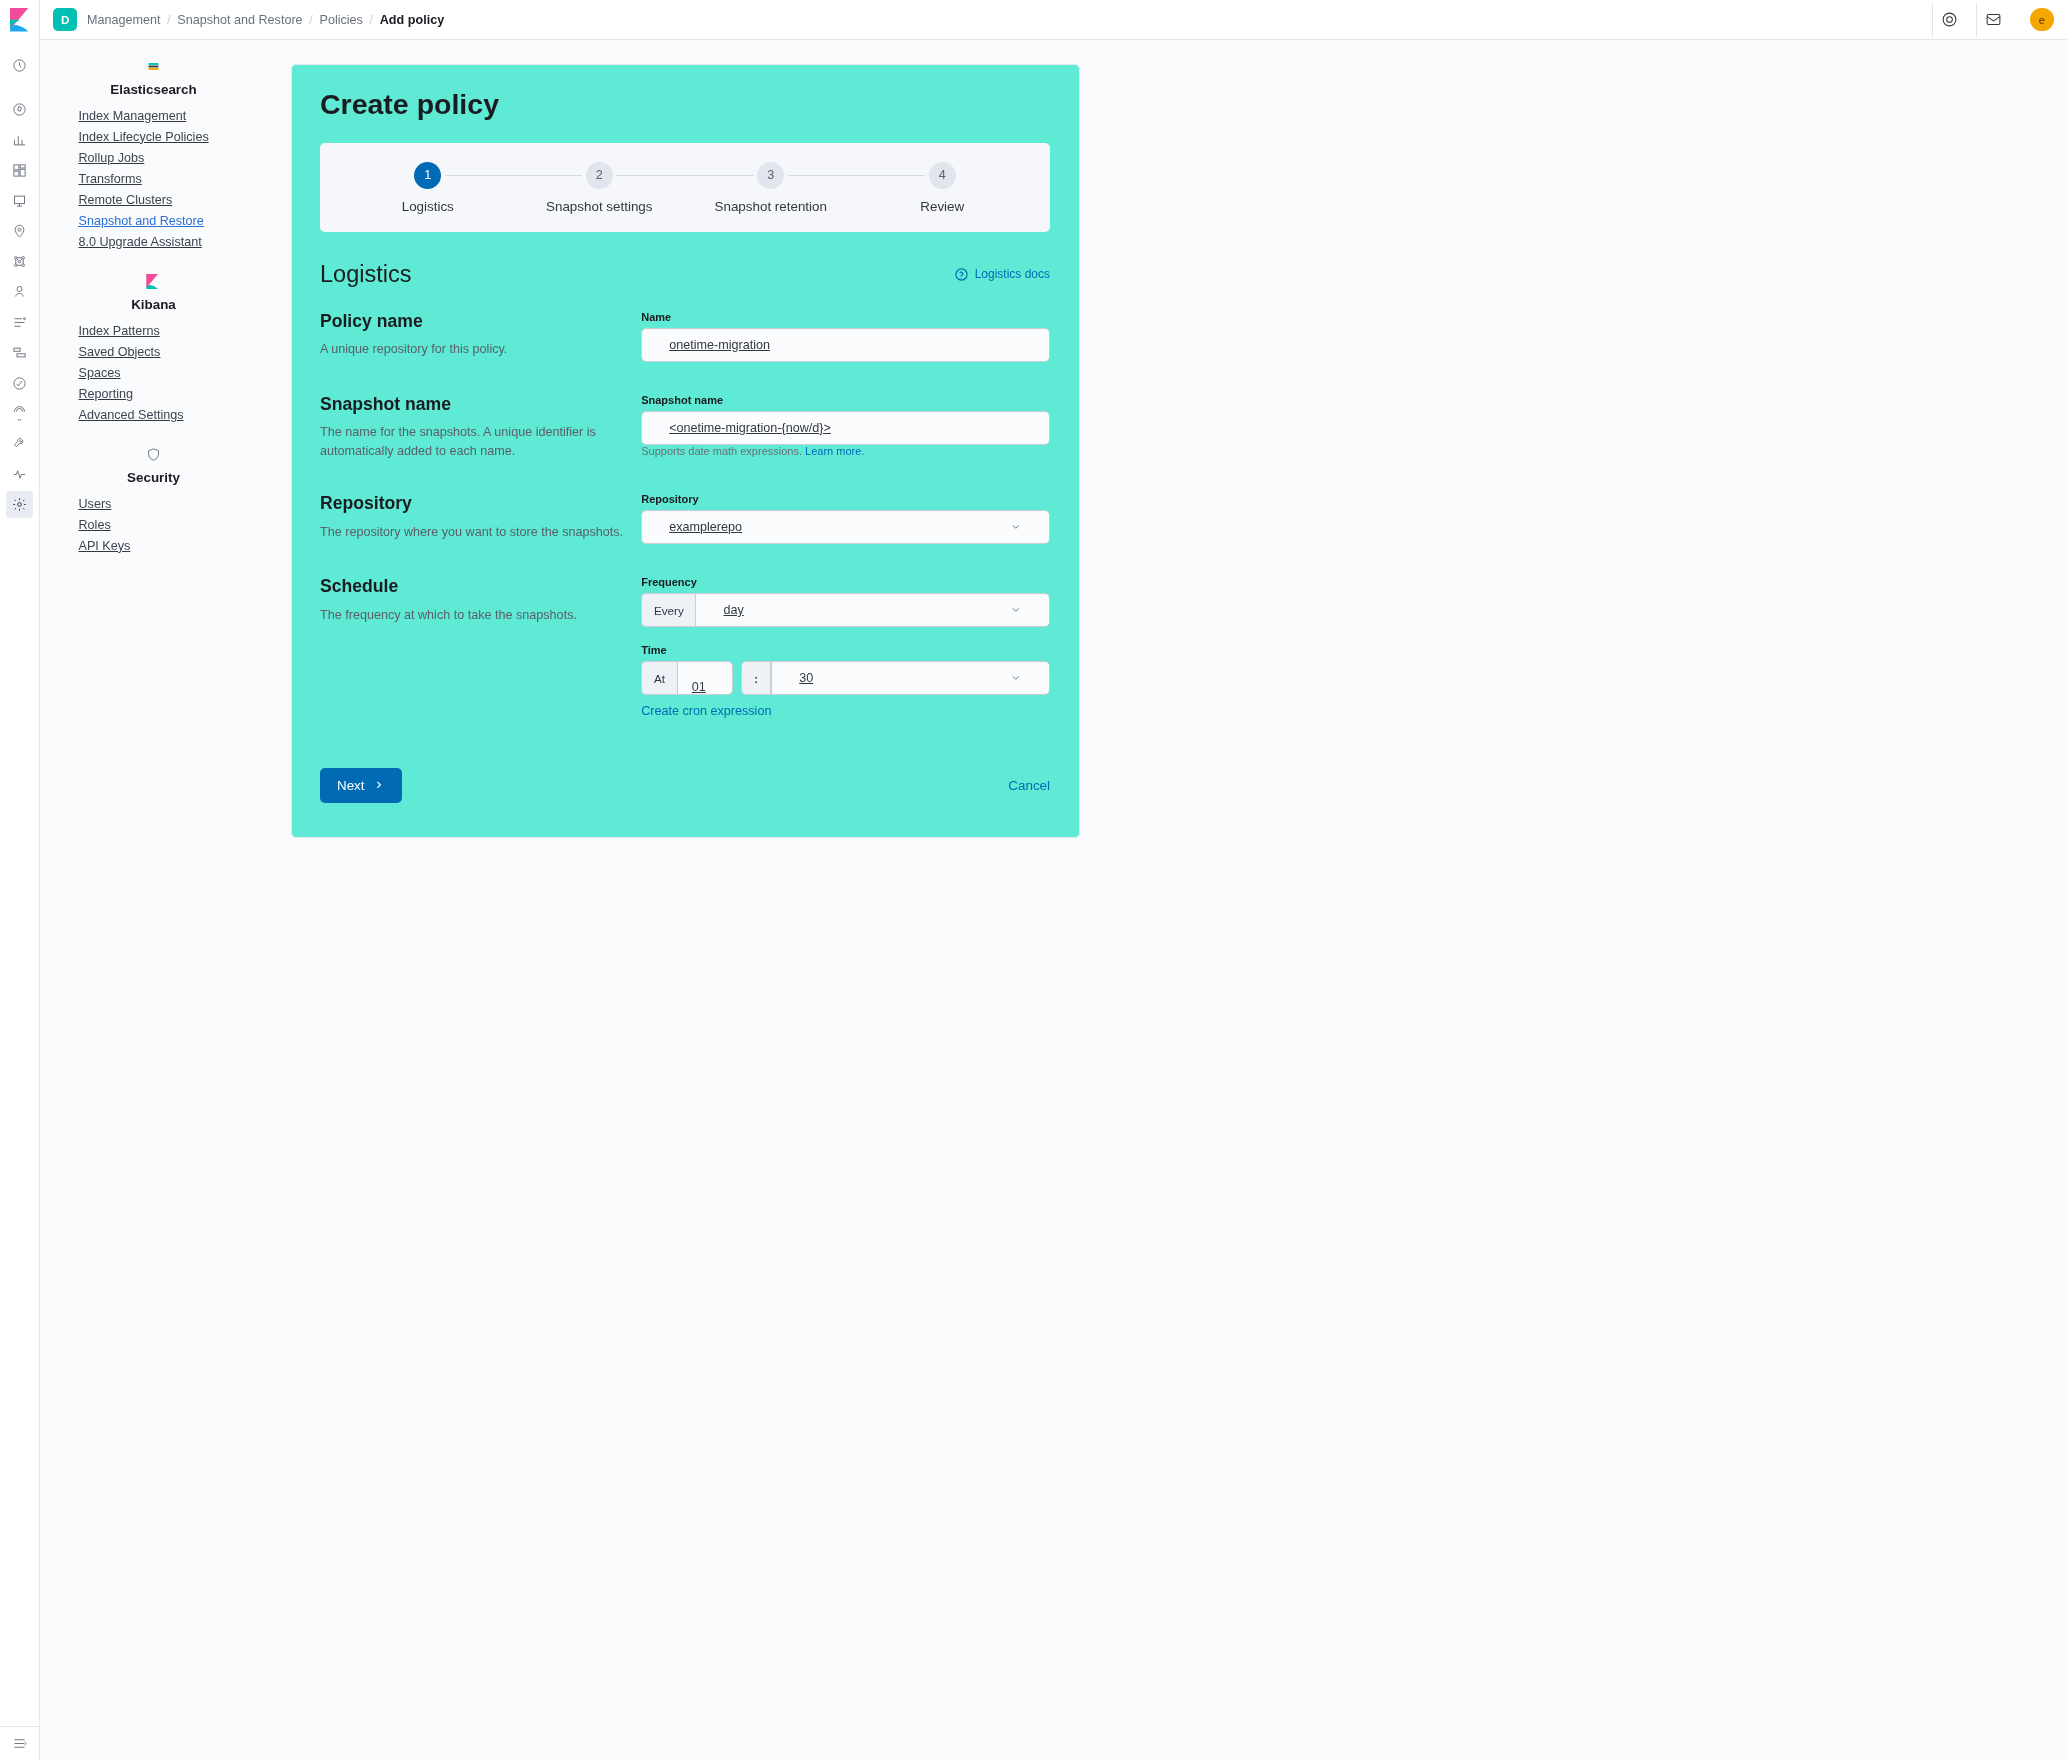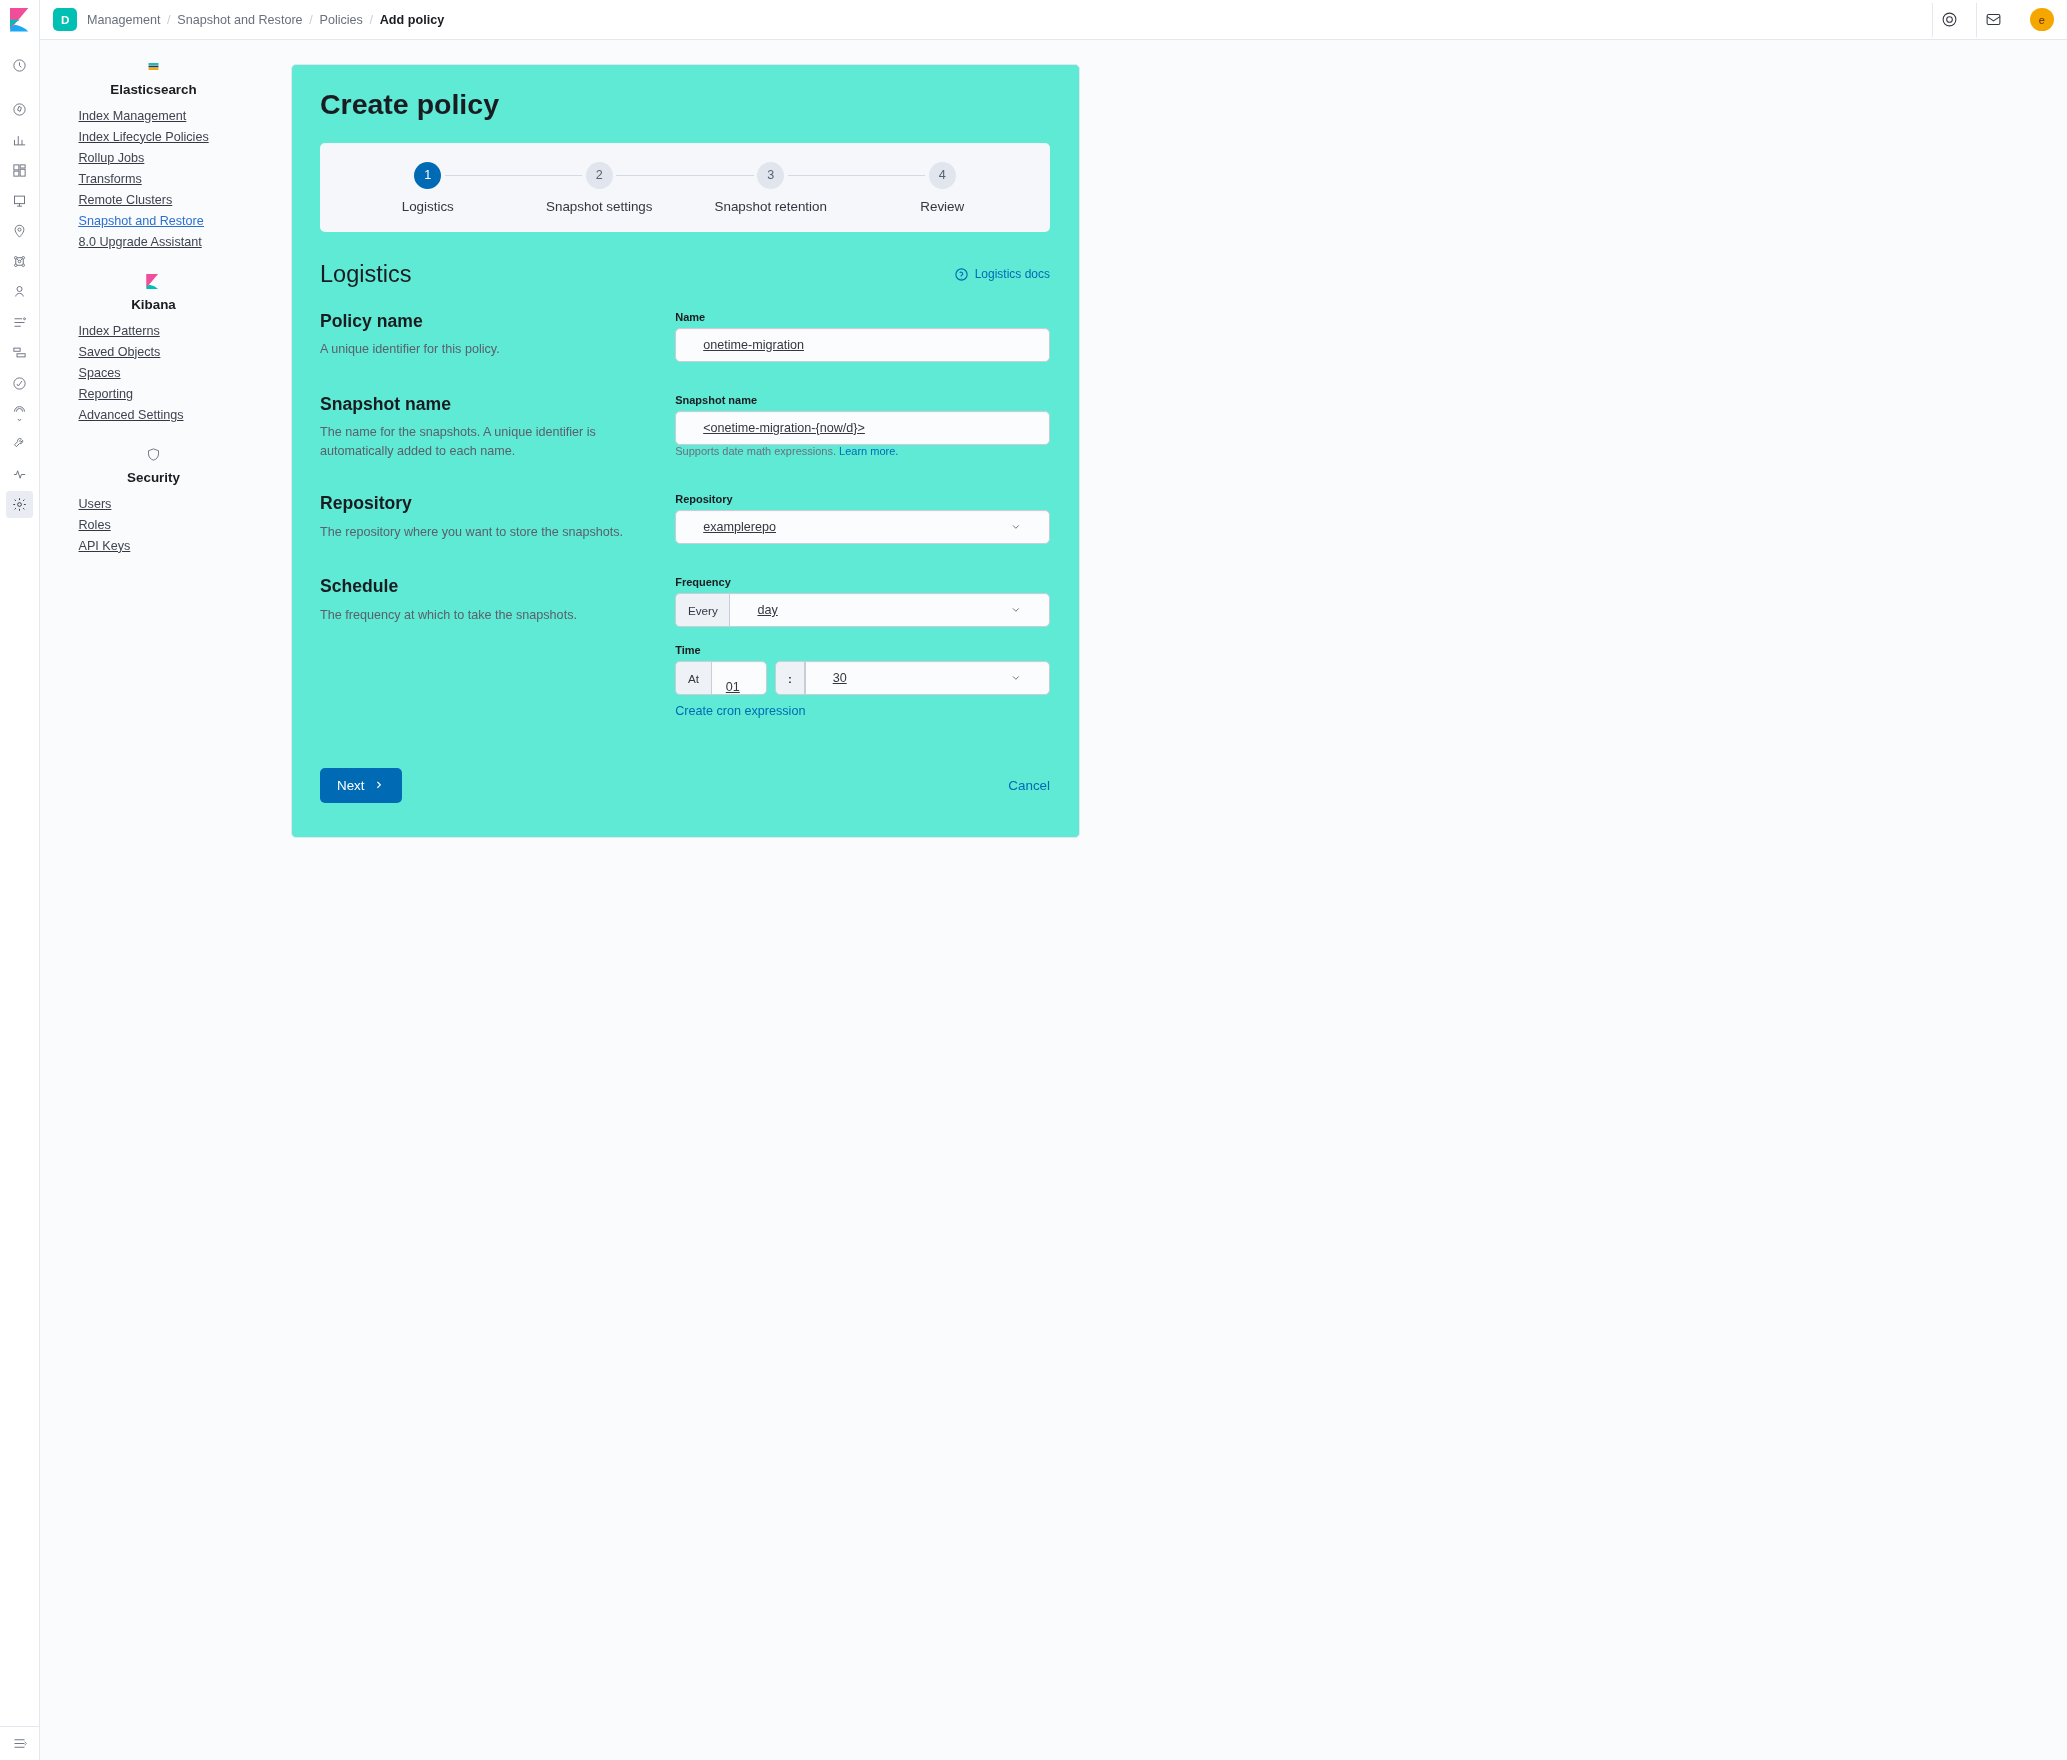--- a/index.html
+++ b/index.html
@@ -49,21 +49,21 @@
 .step.active .step-num { background:#006bb4; color:#fff; }
 .step.inactive .step-num { background:#e0e5ee; color:#5a606c; }
 .step-label { font-size:13.4px; color:#343741; }
 
 
 .section-head { display:flex; justify-content:space-between; align-items:center; margin-bottom: 23.5px; }
 .section-head h2 { font-size:23.5px; font-weight:400; color:#1a1c21; }
 .docs-link { color:#006bb4; font-size:12px; display:flex; align-items:center; gap:6px; text-decoration:none; cursor:pointer; }
 
 
-.form-row { display:flex; gap: 34px; margin-bottom: 32px; }
+.form-row { display:flex; margin-bottom: 32px; }
 .form-left { flex: 0 0 44%; }
 .form-left h3 { font-size:17.6px; font-weight:600; color:#1a1c21; margin-bottom:8.4px; }
 .form-left .desc { color:#5a606c; font-size:12.6px; line-height:1.5; }
 .form-right { flex:1; min-width:0; }
 .field-label { font-weight:600; font-size:11px; color:#1a1c21; margin-bottom:5px; display:block; }
 .text-input, .select-box { width:100%; height:34px; border:0.8px solid #c9cdd6; border-radius:5px; background:#fbfcfd; padding: 0 27px; font-size:12.6px; color:#343741; box-shadow: inset 0 0.8px 1.7px rgba(0,0,0,0.03); text-decoration: underline; }
 .select-box { display:flex; align-items:center; justify-content:space-between; cursor:pointer; }
 .help-text { font-size:11px; color:#69707d; }
 .help-text a { color:#006bb4; text-decoration:none; }
 
@@ -325,21 +325,21 @@
                   <circle cx="12" cy="12" r="9"></circle>
                   <path d="M9 9a3 3 0 015 2c0 2-3 2-3 4M12 18.5v.5"></path>
                 </svg>
               <span>Logistics docs</span>
             </a>
           </div>
 
           <div class="form-row">
             <div class="form-left">
               <h3>Policy name</h3>
-              <div class="desc">A unique identifier for this policy.</div>
+              <div class="desc">A unique repository for this policy.</div>
             </div>
             <div class="form-right">
               <label class="field-label">Name</label>
               <input class="text-input" value="onetime-migration" style="">
             </div>
           </div>
 
           <div class="form-row">
             <div class="form-left">
               <h3>Snapshot name</h3>

